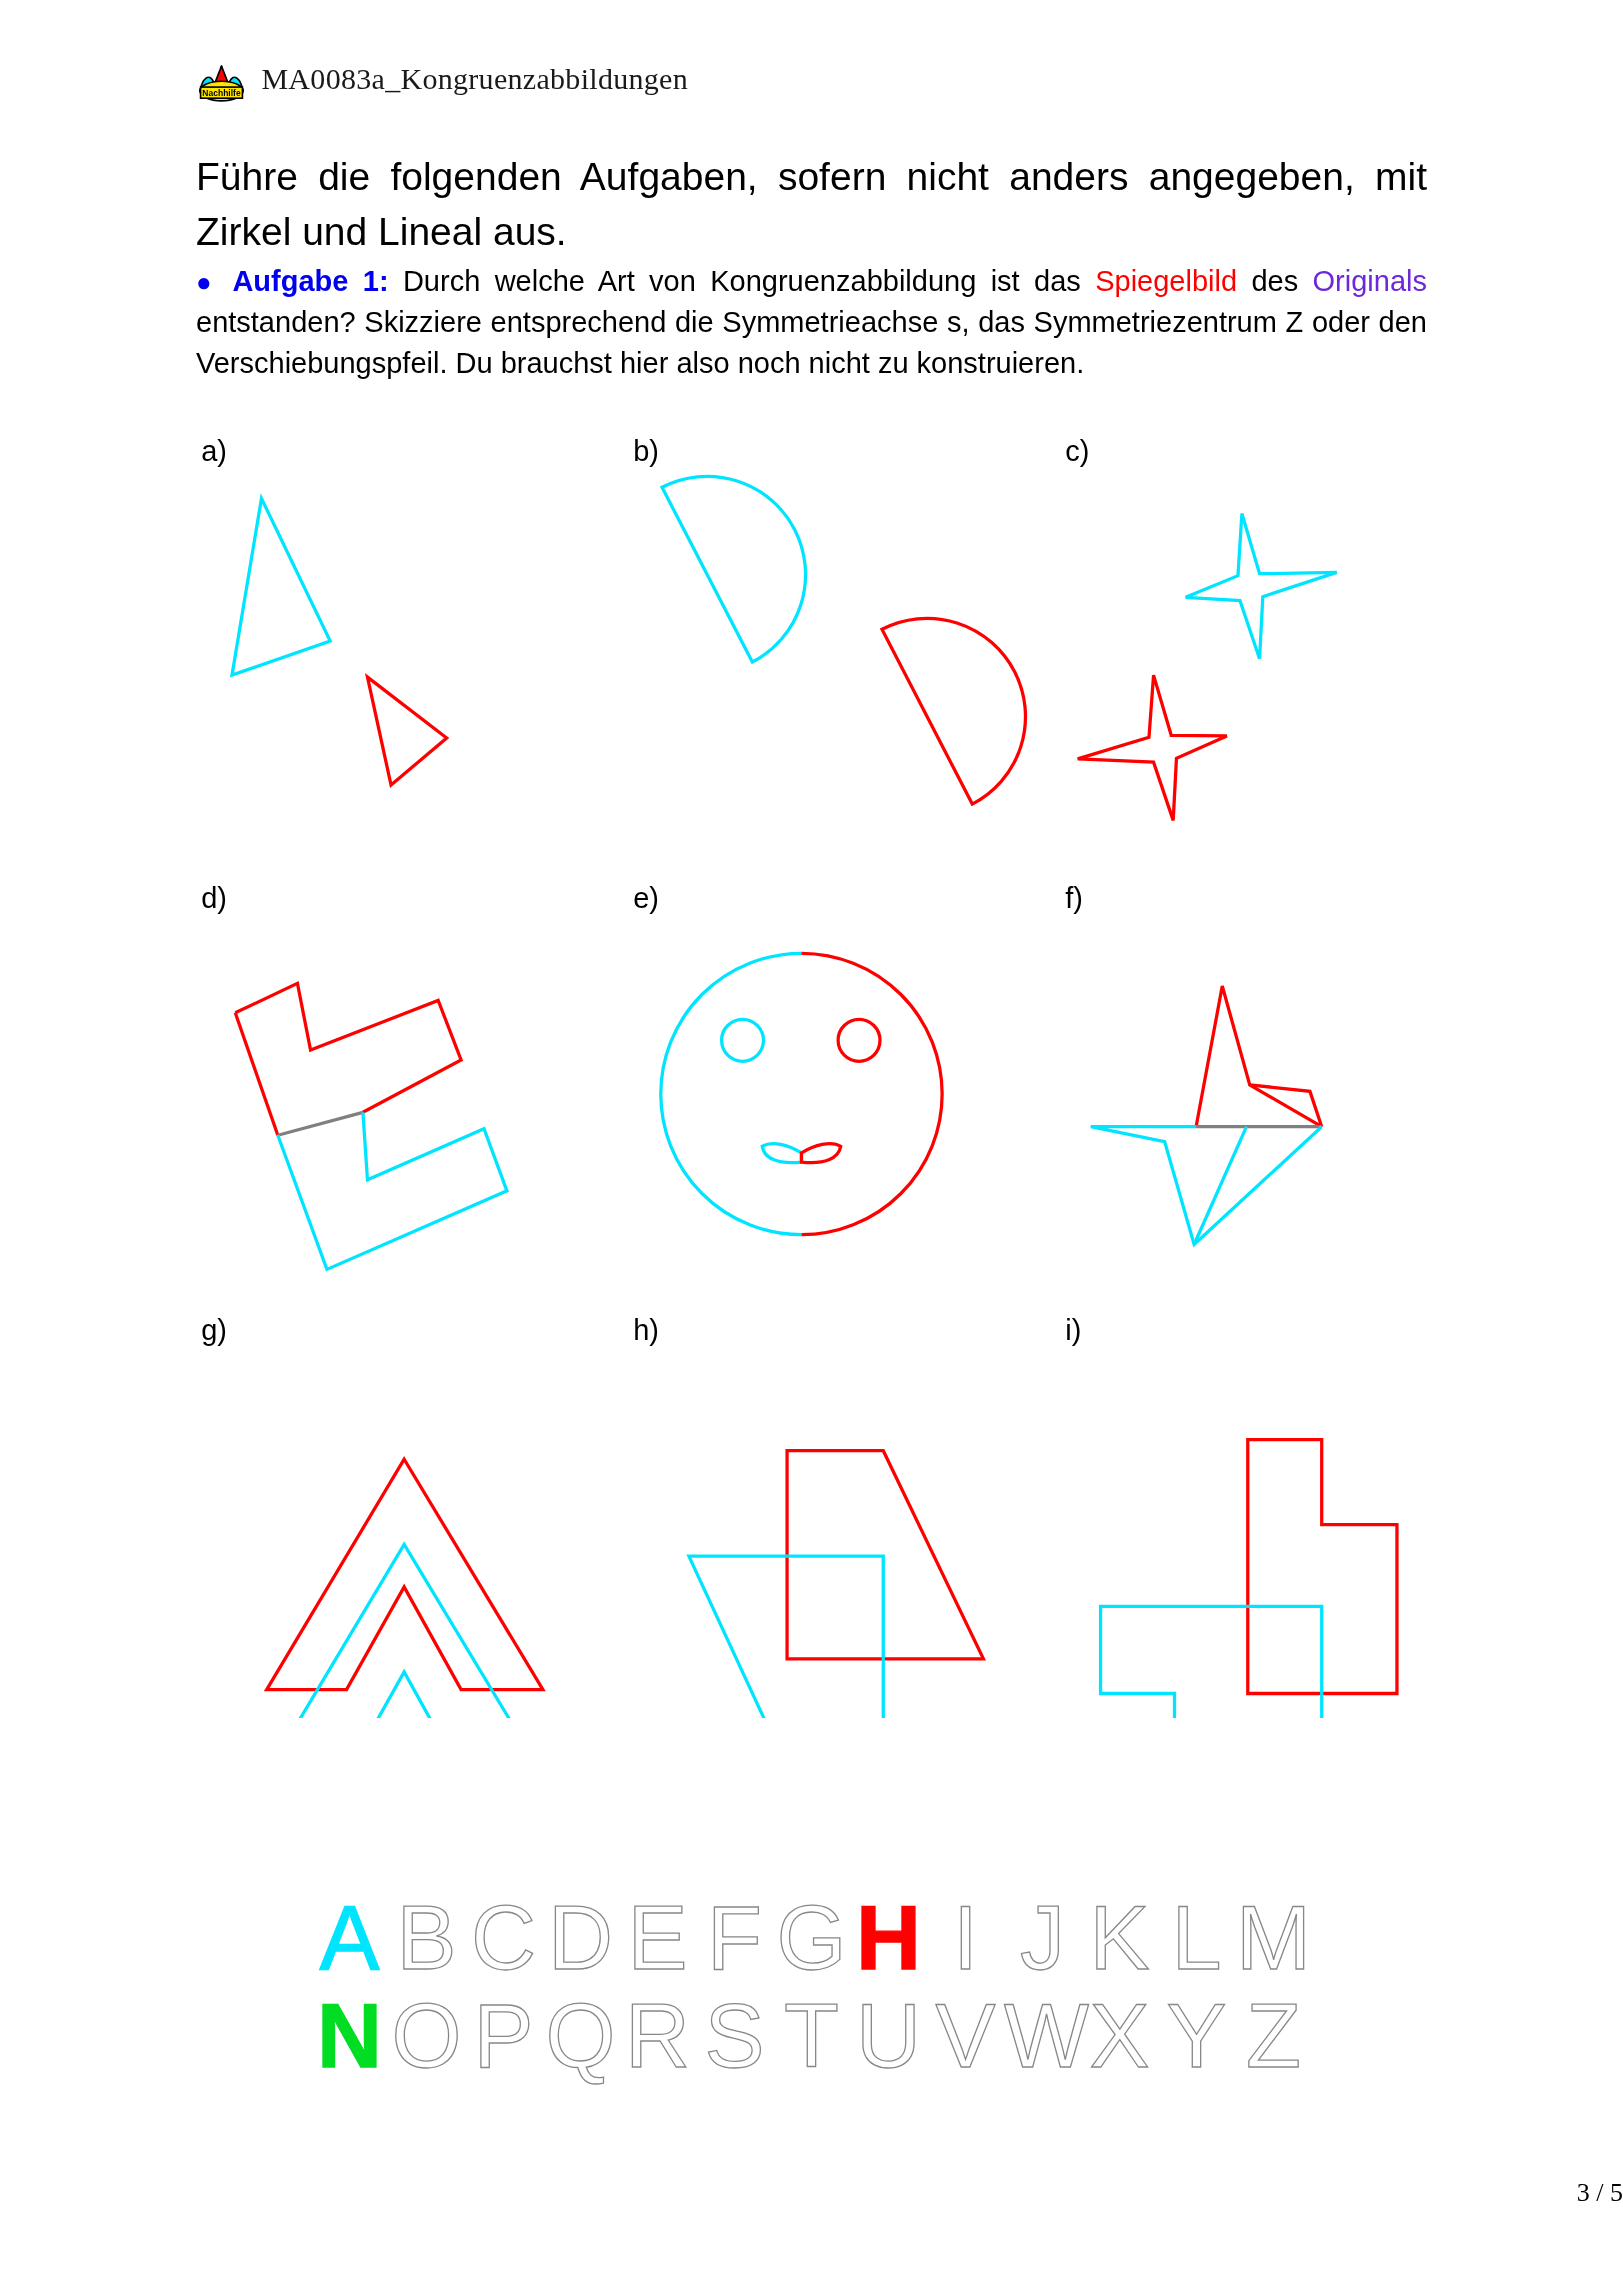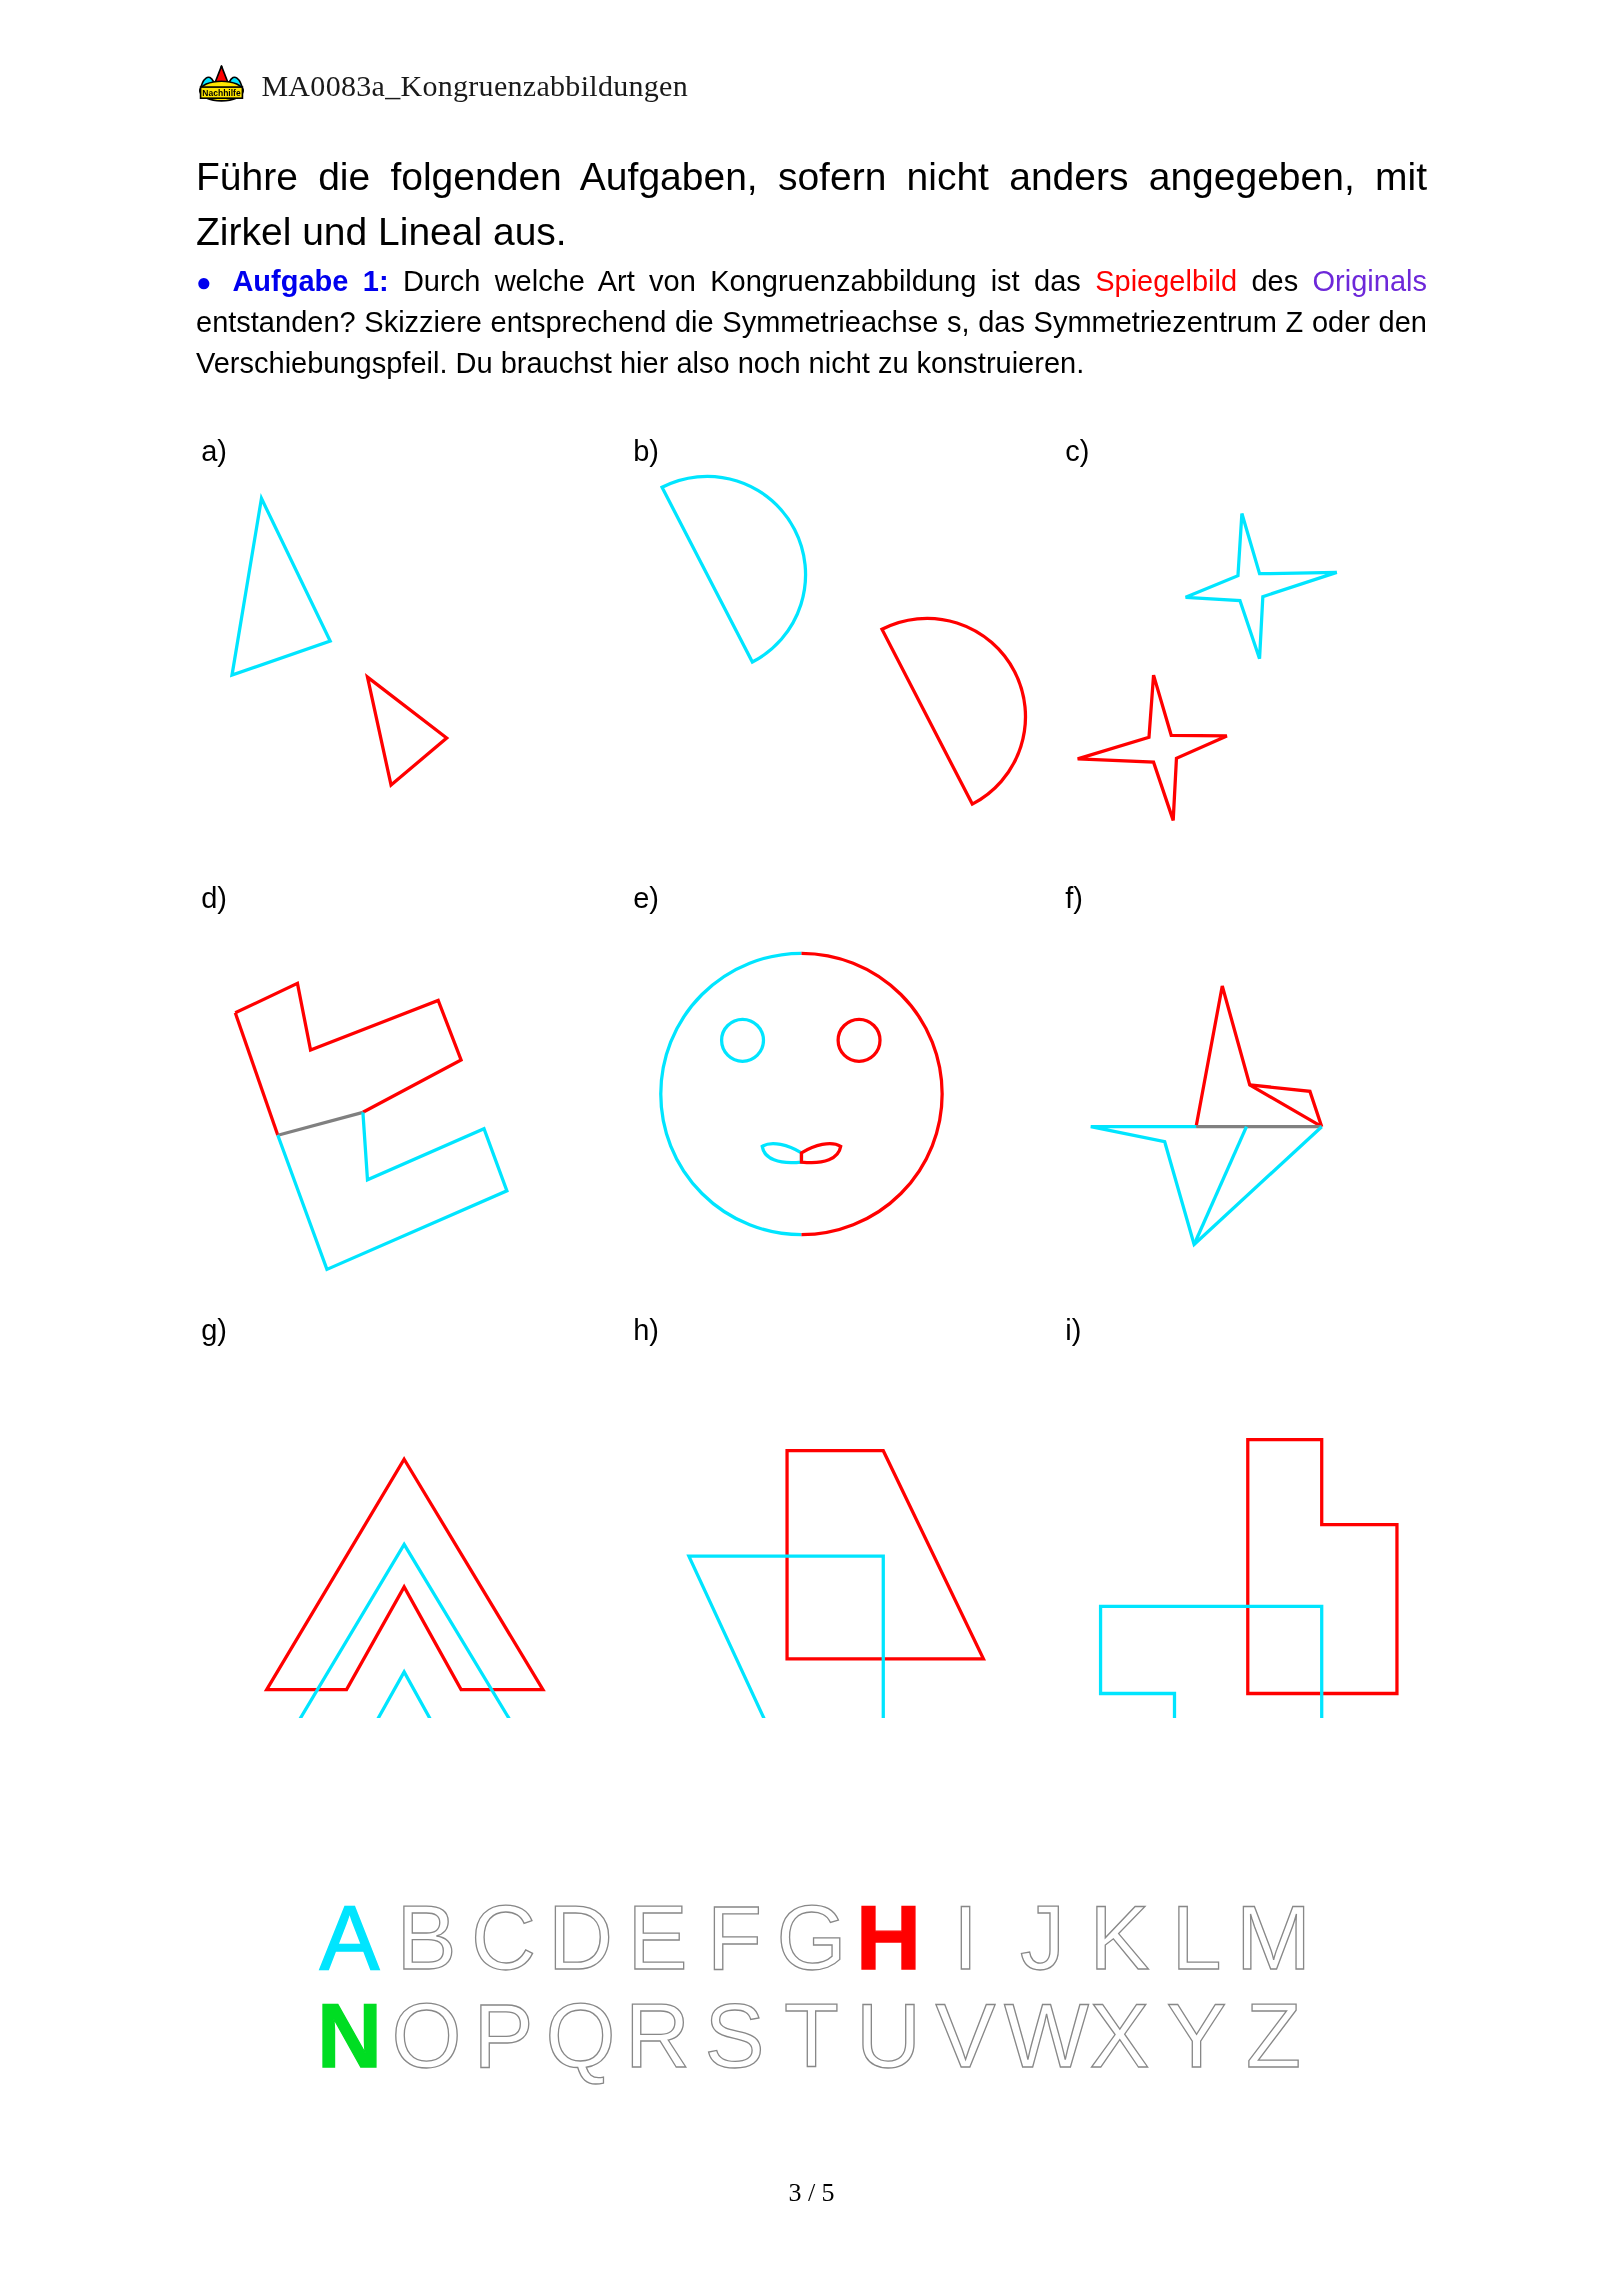--- a/index.html
+++ b/index.html
@@ -17,21 +17,21 @@
     background: #ffffff;
     overflow: hidden;
   }
 
   
   .header {
     position: absolute;
     left: 196px;
     top: 62px;
     display: flex;
-    align-items: flex-end;
+    align-items: flex-start;
     gap: 14.4px;
   }
   .logo {
     width: 51px;
     height: 41px;
     position: relative;
     display: block;
   }
   .header-title {
     font-family: "Liberation Serif", serif;
@@ -128,21 +128,21 @@
   .letter.fill-cyan  { color: #00e5ff; -webkit-text-stroke: 1.3px #00e5ff; }
   .letter.fill-red   { color: #ff0000; -webkit-text-stroke: 1.3px #ff0000; font-weight: bold; }
   .letter.fill-green { color: #00dd22; -webkit-text-stroke: 1.3px #00dd22; font-weight: bold; }
 
   
   .footer {
     position: absolute;
     left: 0;
     top: 2178px;
     width: 1623px;
-    text-align: center;
+    text-align: right;
     font-family: "Liberation Serif", serif;
     font-size: 26px;
     color: #000000;
   }
 </style>
 </head>
 <body>
 
 <div class="page">
 

